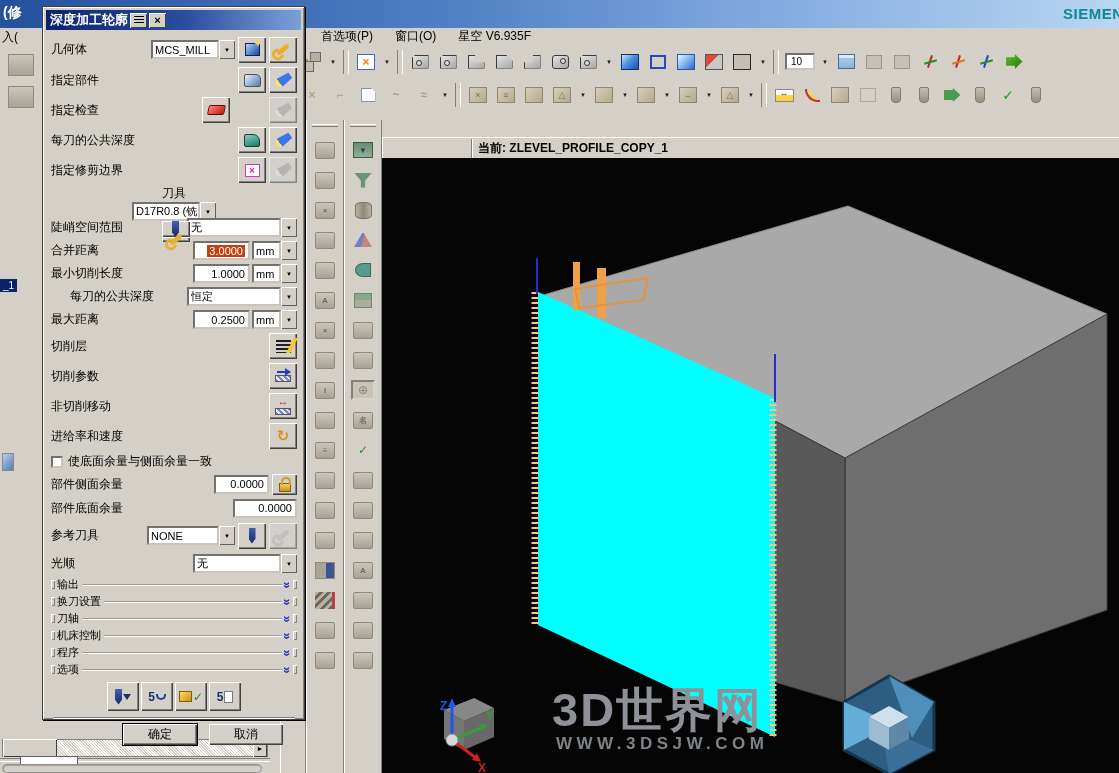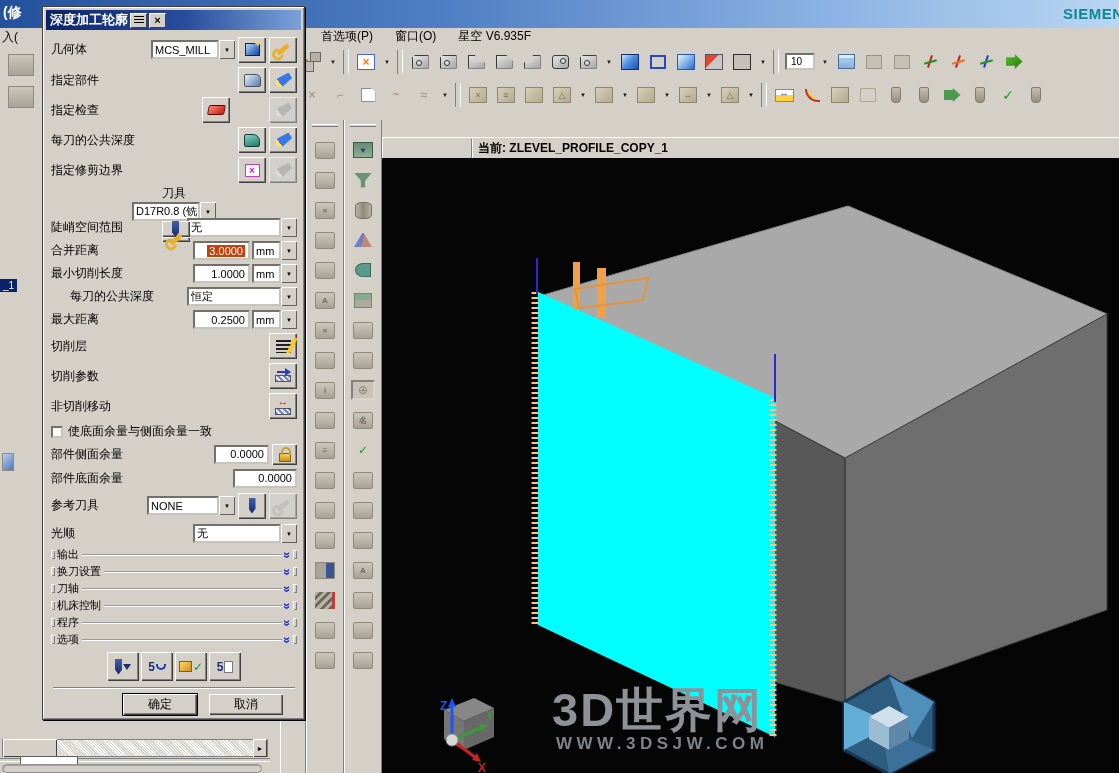--- a/index.html
+++ b/index.html
@@ -685,20 +685,26 @@
       <div class="drow" style="height:30px;">
         <span class="lbl">非切削移动</span>
         <span class="ibtn">
           <span class="mi-col">
               <span class="mi-redmoves">↔</span>
               <span class="mi-hatch"></span>
             </span>
         </span>
       </div>
 
+      <div class="drow" style="height:30px;">
+        <span class="lbl">进给率和速度</span>
+        <span class="ibtn">
+            <span class="mi-feed">↻</span>
+          </span>
+      </div>
 
       <div class="drow" style="height:21px;">
         <span class="chk"></span>
         <span>使底面余量与侧面余量一致</span>
       </div>
 
       <div class="drow" style="height:24px;">
         <span class="lbl">部件侧面余量</span>
         <span class="numf" style="width:55px;">
             <span>0.0000</span>

